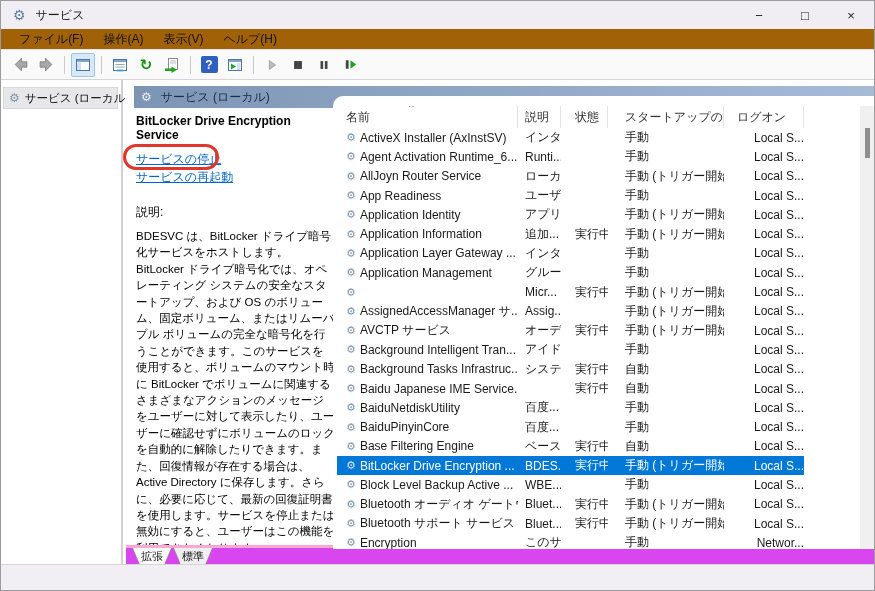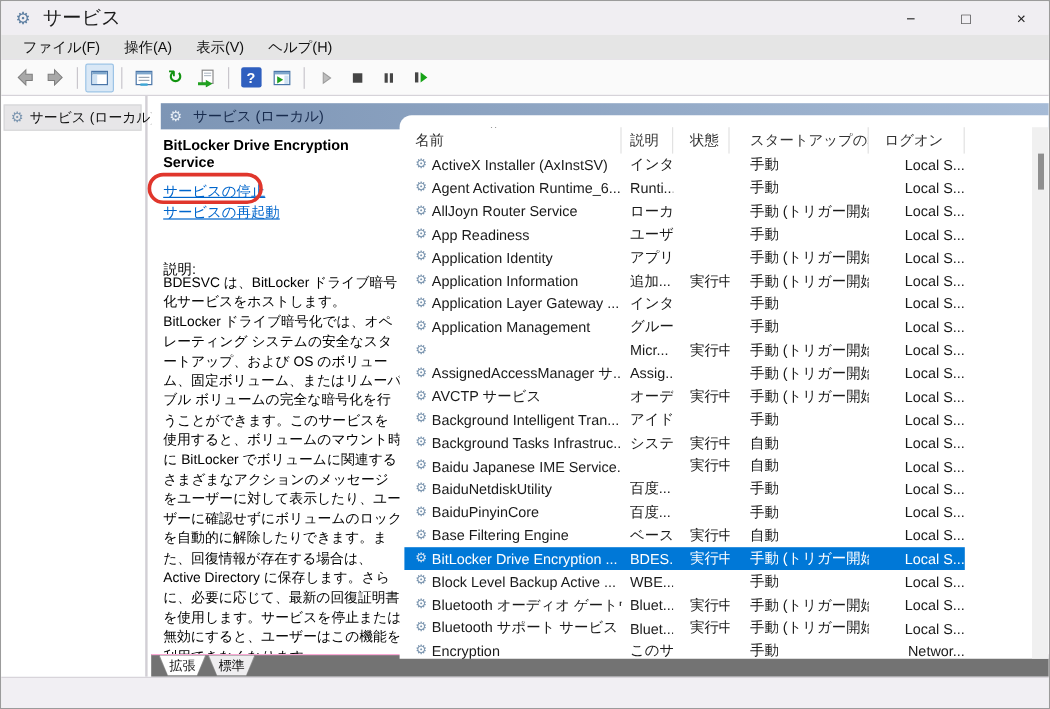--- a/index.html
+++ b/index.html
@@ -5,28 +5,28 @@
   * { margin:0; padding:0; box-sizing:border-box; }
   html,body { width:875px; height:591px; background:#fff; overflow:hidden;
               font-family:"Liberation Sans","DejaVu Sans",sans-serif; }
   .window { position:relative; width:875px; height:591px; background:#fff;
             border:1px solid #9b9b9b; overflow:hidden; }
 
   
   .titlebar { position:absolute; top:0; left:0; right:0; height:28px;
               background:#f0eef2; display:flex; align-items:center; }
   .titlebar .app-icon { font-size:14px; color:#5b7da0; margin:0 10px 0 12px; line-height:1; }
-  .titlebar .title { font-size:16px; color:#1a1a1a;text-align:right; }
+  .titlebar .title { font-size:12px; color:#1a1a1a;text-align:right; }
   .win-controls { position:absolute; right:0; top:0; height:28px; display:flex; }
   .win-btn { width:46px; height:28px; display:flex; align-items:center; justify-content:center;
              font-size:13px; color:#222; }
 
   
   .menubar { position:absolute; top:28px; left:0; right:0; height:21px;
-             background:#e5e5e5; display:flex; align-items:center; padding-left:8px;
+             background:#a16207; display:flex; align-items:center; padding-left:8px;
              border-bottom:1px solid #e6e3e8; }
   .menu-item { font-size:12px; color:#111; padding:2px 10px; }
 
   
   .toolbar { position:absolute; top:49px; left:0; right:0; height:30px; background:#fafafa;
              border-bottom:1px solid #d6d3d9; display:flex; align-items:center; padding-left:6px; }
   .tbtn { width:24px; height:24px; display:flex; align-items:center; justify-content:center;
           border:1px solid transparent; border-radius:2px; margin:0 1px; }
   .tbtn.active { background:#d9e8f6; border-color:#9cc3e6; }
   .tsep { width:1px; height:18px; background:#c9c6cc; margin:0 5px; }
@@ -52,21 +52,21 @@
   .ext-header .gear { font-size:12px; color:#e9eff6; margin-right:9px; line-height:1; }
   .ext-header .lbl { font-size:12px; color:#182b4d; }
 
   
   .desc-panel { position:absolute; left:8px; top:28px; width:201px; bottom:20px; background:#fff; }
   .svc-title { position:absolute; top:6px; left:2px; font-size:12px; font-weight:bold; color:#000; width:199px; }
   .svc-link { position:absolute; left:2px; font-size:12px; color:#0066cc; text-decoration:underline;
               white-space:nowrap; }
   .link-stop { top:43px; }
   .link-restart { top:61px; }
-  .desc-label { position:absolute; top:108px; left:2px; font-size:12px; color:#000; }
+  .desc-label { position:absolute; top:96px; left:2px; font-size:12px; color:#000; }
   .desc-text { position:absolute; top:120px; left:2px; width:199px; font-size:11.5px;
                line-height:16.4px; color:#000; }
   .annotation { position:absolute; left:-11px; top:36px; width:96px; height:26px;
                 border:3px solid #e0362c; border-radius:13px; z-index:40; pointer-events:none; }
 
   
   .list-wrap { position:absolute; left:207px; right:0; top:16px; bottom:15px; background:#fff;
                border-top-left-radius:10px; z-index:5; overflow:hidden; }
   .list-header { position:absolute; top:10px; left:4px; height:22px; display:flex; }
   .hcell { font-size:12px; color:#333; border-right:1px solid #e2e2e2; display:flex;
@@ -89,22 +89,22 @@
   .c-logon { width:80px; padding-left:13px;text-align:right; }
   .svc-row.sel { background:#0078d7; }
   .svc-row.sel .cell, .svc-row.sel .c-name { color:#fff; }
   .svc-row.sel .gear { color:#d6e4f3; }
 
   
   .vscroll { position:absolute; right:0; top:10px; bottom:0; width:14px; background:#f0f0f0; }
   .vthumb { position:absolute; left:5px; width:5px; top:22px; height:30px; background:#8f8f8f; }
 
   
-  .tab-strip { position:absolute; left:0; right:0; bottom:0; height:19px; background:#737373;
-               border-top:1px solid #f9a8d4; display:flex; padding-left:6px; }
+  .tab-strip { position:absolute; left:0; right:0; bottom:0; height:19px; background:#d946ef;
+               border-top:3px solid #f9a8d4; display:flex; padding-left:6px; }
   .tab { position:relative; height:18px; width:40px; margin-right:1px; }
   .tab .shape { position:absolute; inset:0; background:#8f8f8f;
                 clip-path:polygon(0 0,100% 0,calc(100% - 8px) 100%,8px 100%); }
   .tab .inner { position:absolute; left:1px; right:1px; top:0; bottom:1px; background:#fff;
                 clip-path:polygon(0 0,100% 0,calc(100% - 7px) 100%,7px 100%); }
   .tab.inactive .inner { background:#efeef0; }
   .tab .lbl { position:absolute; inset:0; text-align:center; font-size:11px; color:#111;
               padding-top:1px; z-index:2; }
 
   

